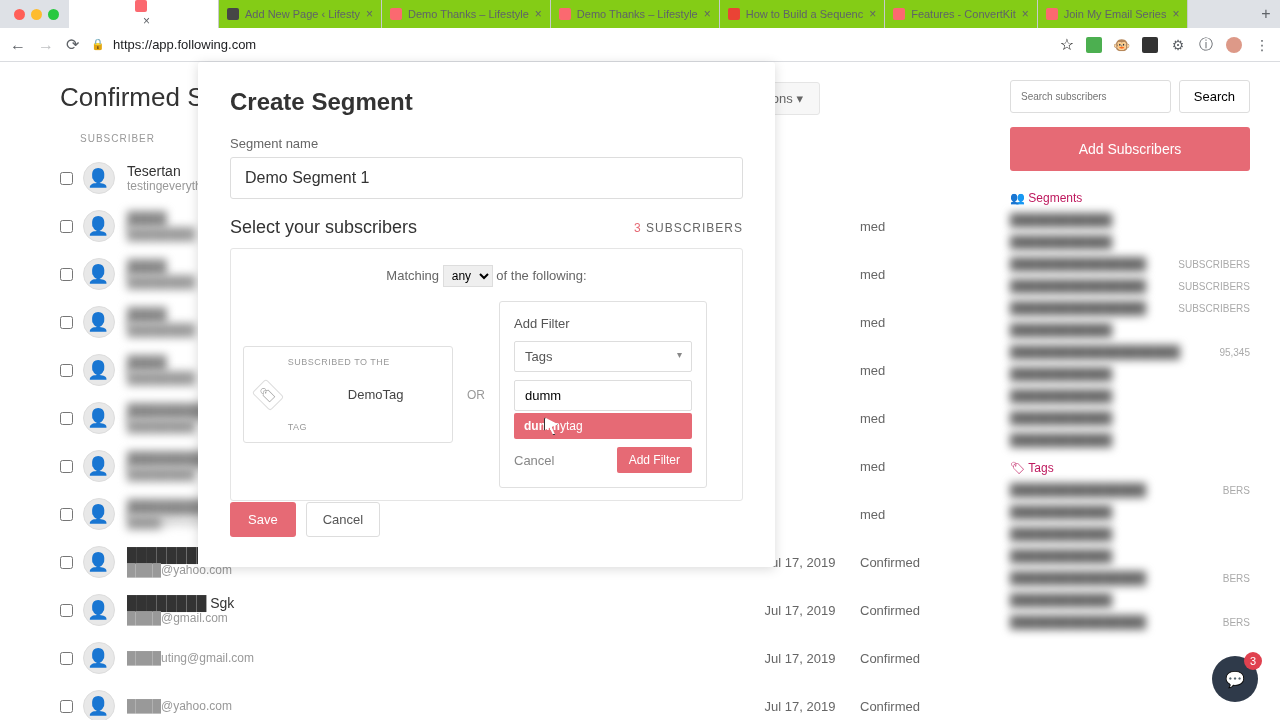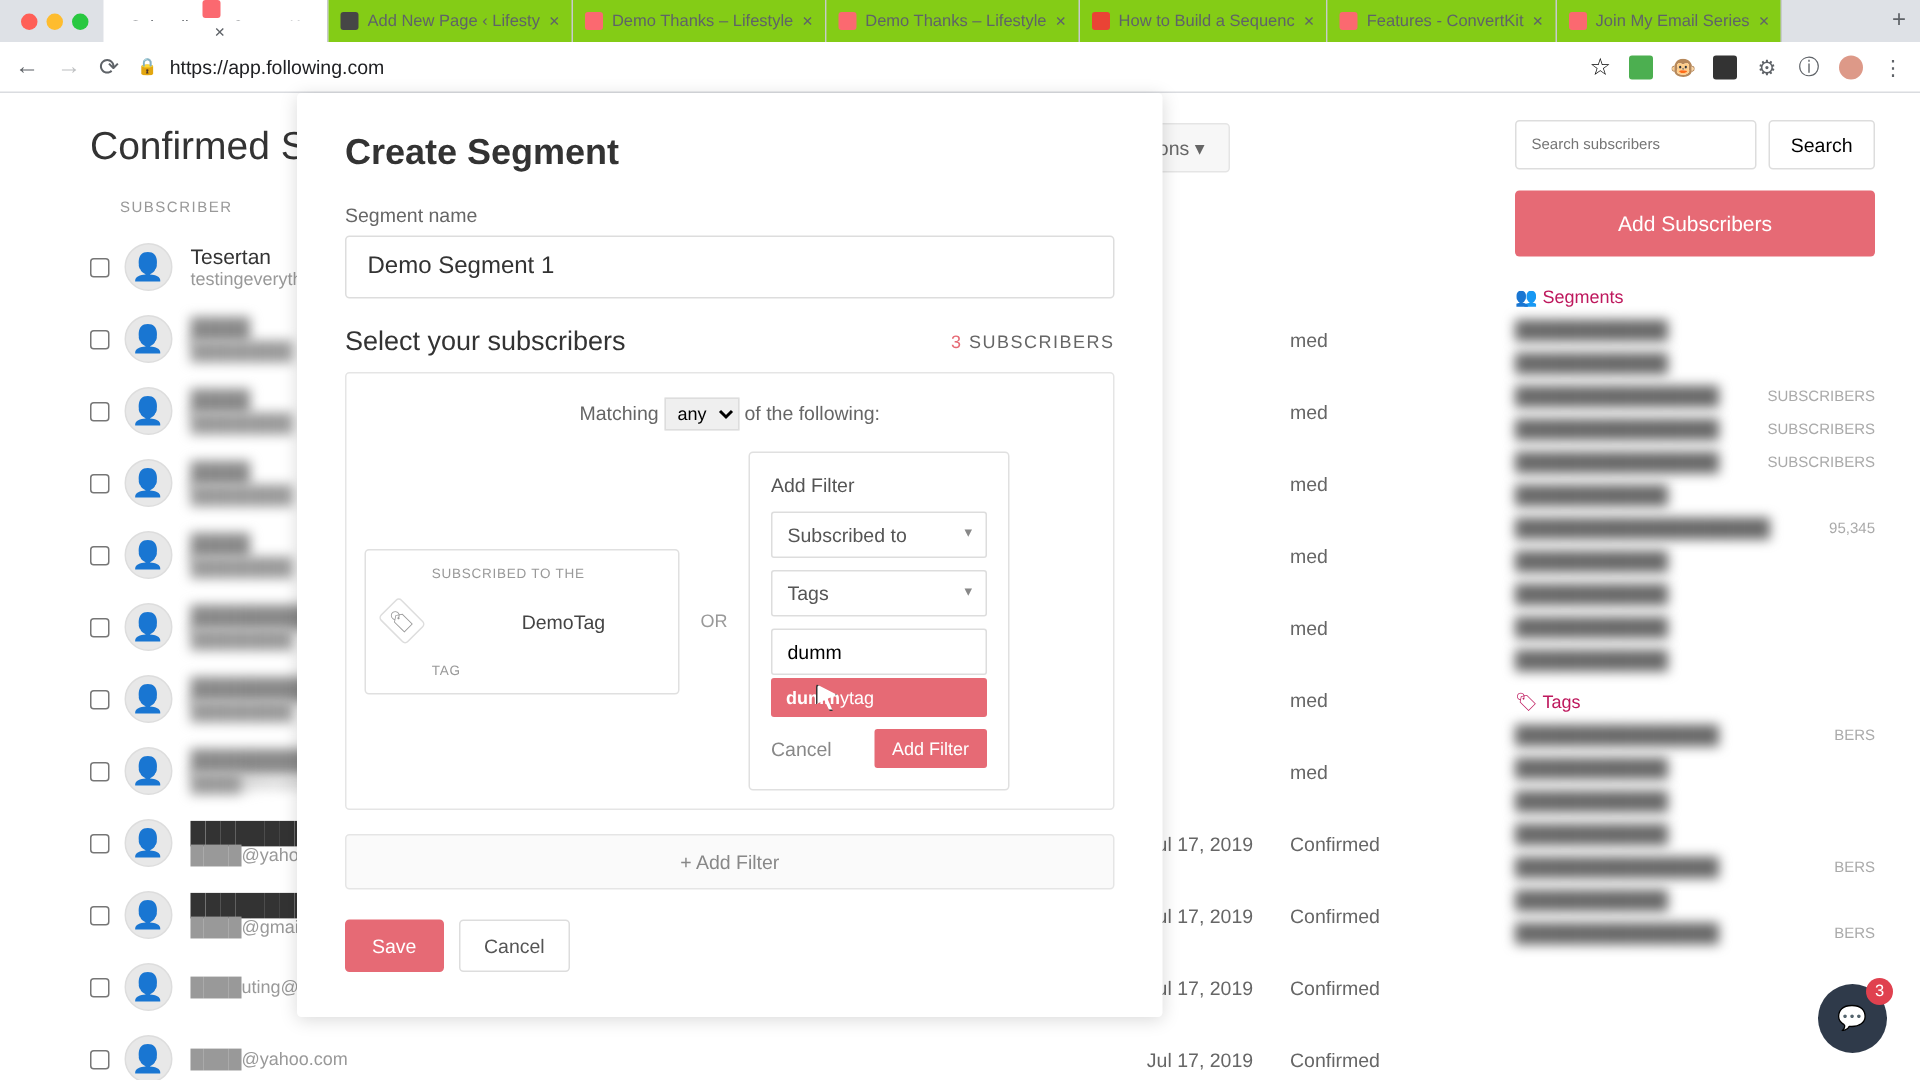--- a/index.html
+++ b/index.html
@@ -60,32 +60,32 @@
 
 .overlay { position:absolute; left:198px; top:62px; width:577px; background:#fff; box-shadow:0 2px 12px rgba(0,0,0,.15); border-radius:3px; padding:26px 32px 30px; z-index:10; }
 .overlay h2 { font-size:24px; font-weight:600; color:#333; margin-bottom:20px; }
 .form-label { font-size:13px; color:#666; margin-bottom:6px; }
 .text-input { width:100%; padding:11px 14px; border:1px solid #ddd; border-radius:3px; font-size:16px; color:#333; margin-bottom:18px; }
 .section-row { display:flex; justify-content:space-between; align-items:center; margin-bottom:10px; }
 .section-row h3 { font-size:18px; font-weight:400; color:#333; }
 .sub-count { font-size:12px; color:#666; letter-spacing:1px; }
 .sub-count b { color:#e66a75; font-weight:400; }
 
-.filter-box { border:1px solid #e5e5e5; border-radius:3px; padding:12px; margin-bottom:16px; }
+.filter-box { border:1px solid #e5e5e5; border-radius:3px; padding:12px; margin-bottom:1px; }
 .matching { text-align:center; font-size:13px; color:#666; padding:4px 0 14px; }
 .matching select { border:1px solid #ddd; padding:2px 4px; font-size:12px; }
 .filter-row { display:flex; align-items:center; gap:14px; }
 .filter-chip { border:1px solid #e0e0e0; border-radius:3px; padding:10px 14px; display:flex; align-items:center; gap:10px; width:210px; }
 .tag-icon { width:26px;height:26px;border:1px solid #ddd;border-radius:3px;display:flex;align-items:center;justify-content:center;color:#999;transform:rotate(-45deg);font-size:14px;}
 .tag-icon span{transform:rotate(45deg);}
 .chip-text .small { font-size:9px; color:#999; letter-spacing:.5px; }
 .chip-text .main { font-size:13px; color:#444; }
 .or { font-size:12px; color:#999; }
 
-.add-filter-pop { border:1px solid #e0e0e0; border-radius:3px; padding:14px; width:174px; position:relative; background:#fff; }
+.add-filter-pop { border:1px solid #e0e0e0; border-radius:3px; padding:14px; width:208px; position:relative; background:#fff; }
 .add-filter-pop .pop-title { font-size:13px; color:#555; margin-bottom:10px; }
 .pop-select { width:100%; border:1px solid #ddd; padding:7px 10px; font-size:13px; color:#555; border-radius:2px; margin-bottom:8px; background:#fff; appearance:none; position:relative; }
 .pop-select::after{content:'▾';position:absolute;right:8px;}
 .sel-wrap{position:relative;}
 .sel-wrap::after{content:'▾';position:absolute;right:10px;top:8px;font-size:10px;color:#888;pointer-events:none;}
 .pop-input { width:100%; border:1px solid #ddd; padding:7px 10px; font-size:13px; border-radius:2px; }
 .autocomplete { background:#e66a75; color:#fff; padding:6px 10px; font-size:12px; margin:2px 0 8px; border-radius:2px; cursor:pointer; position:relative; }
 .autocomplete b { font-weight:700; }
 .cursor-dot{position:absolute; left:30px; top:4px; width:14px;height:14px; pointer-events:none;}
 .cursor-dot::before{content:'';position:absolute;width:12px;height:16px;border:1.5px solid #333;border-radius:2px;background:#fff;clip-path:polygon(0 0,100% 40%,55% 55%,80% 100%,65% 100%,40% 60%,0 75%);}
@@ -398,35 +398,33 @@
           </div>
         <div class="chip-text">
           <div class="small">SUBSCRIBED TO THE</div>
           <div class="main">DemoTag</div>
           <div class="small">TAG</div>
         </div>
       </div>
       <div class="or">OR</div>
       <div class="add-filter-pop">
         <div class="pop-title">Add Filter</div>
-        <div class="sel-wrap"><select class="pop-select"><option>Subscribed to</option></select></div>
         <div class="sel-wrap"><select class="pop-select"><option>Tags</option></select></div>
         <input class="pop-input" value="dumm" style="">
         <div class="autocomplete">
           <b>dumm</b><span>ytag</span>
           <span class="cursor-dot"></span>
         </div>
         <div class="pop-actions">
           <button class="cancel">Cancel</button>
           <button class="add">Add Filter</button>
         </div>
       </div>
     </div>
   </div>
-  <div class="add-filter-bar">+ Add Filter</div>
   <div class="modal-actions">
     <button class="btn-save">Save</button>
     <button class="btn-cancel">Cancel</button>
   </div>
 </div>
 
 <div class="chat">
   💬<div class="badge">3</div>
 </div>
 

